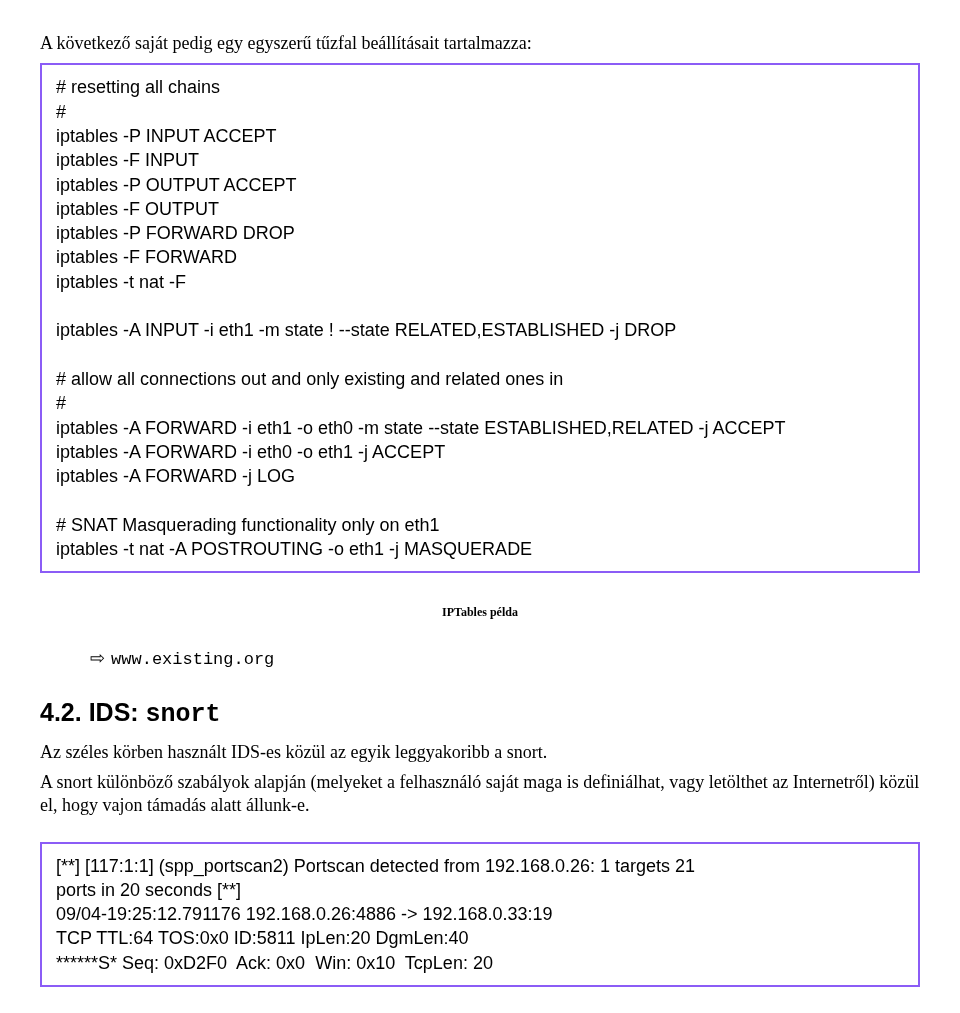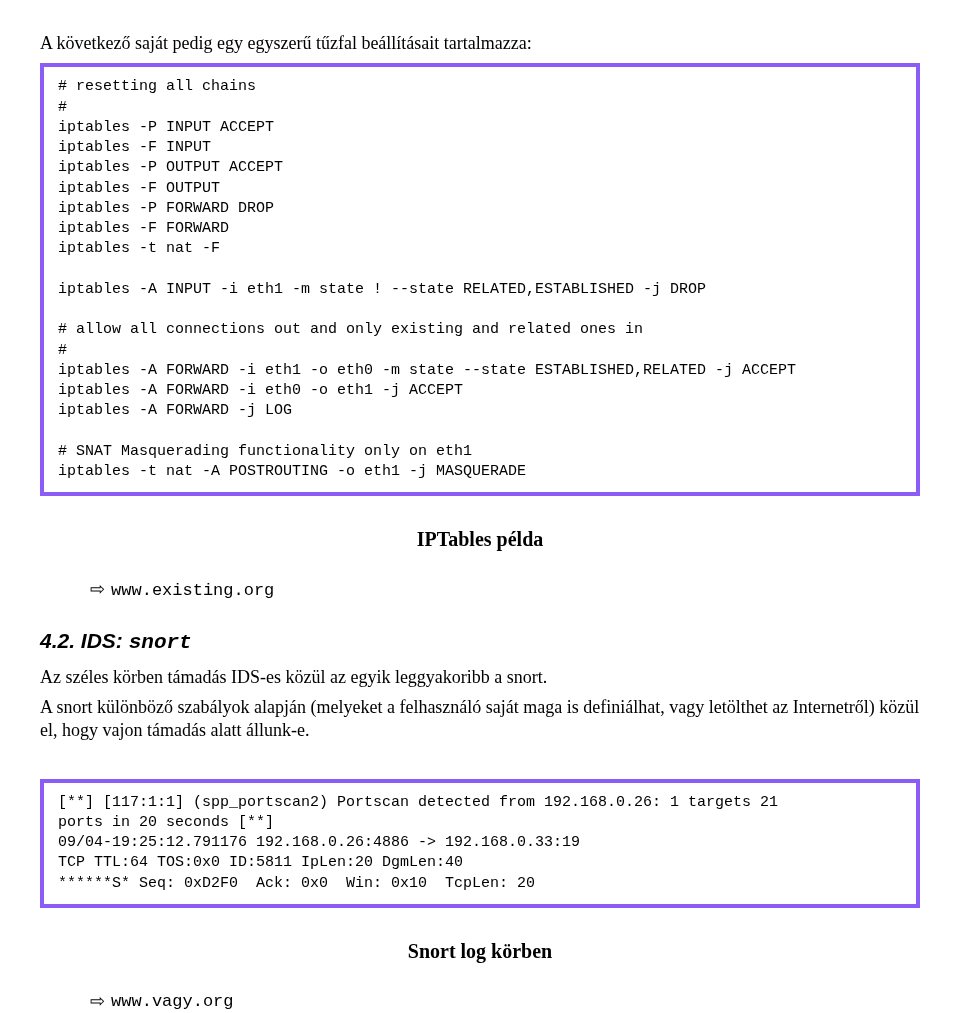--- a/index.html
+++ b/index.html
@@ -10,54 +10,53 @@
       padding: 32px 40px;
       width: 960px;
       box-sizing: border-box;
       background: #fff;
     }
     .para {
       margin: 0 0 6px 0;
       line-height: 1.3;
     }
     .codebox {
-      border: 4px solid #8b5cf6;
+      border: 2px solid #8b5cf6;
       padding: 10px 14px;
       margin: 8px 0 16px 0;
-      font-family: Liberation Mono, monospace;
-      font-size: 15px;
+      font-family: Liberation Sans, sans-serif;
+      font-size: 18px;
       white-space: pre;
       line-height: 1.35;
     }
     .caption {
       text-align: center;
       font-weight: bold;
-      font-size: 20px;
+      font-size: 12px;
       margin: 32px 0 28px 0;
     }
     .linkline {
       font-family: "Courier New", Courier, monospace;
       font-size: 17px;
       margin: 10px 0 28px 50px;
       display: flex;
       align-items: center;
       gap: 6px;
     }
     .arrow {
       font-family: Arial, sans-serif;
       font-size: 18px;
       display: inline-block;
       transform: translateY(-1px);
     }
     .sectionhead {
       font-family: Arial, Helvetica, sans-serif;
       font-weight: bold;
-      font-size: 21px;
+      font-size: 25px;
       margin: 6px 0 12px 0;
-      font-style: italic;
     }
     .sectionhead .mono {
       font-family: "Courier New", Courier, monospace;
       font-weight: bold;
     }
   </style>
 </head>
 <body>
 
 <p class="para">A következő saját pedig egy egyszerű tűzfal beállításait tartalmazza:</p>
@@ -87,24 +86,24 @@
 
 <div class="linkline">
   <span class="arrow">⇨</span>
   <span>www.existing.org</span>
 </div>
 
 <div class="sectionhead">
   <span>4.2. IDS: </span><span class="mono">snort</span>
 </div>
 
-<p class="para">Az széles körben támadás IDS-es közül az egyik leggyakoribb a snort.</p>
+<p class="para">Az széles körben használt IDS-es közül az egyik leggyakoribb a snort.</p>
 <p class="para">A snort különböző szabályok alapján (melyeket a felhasználó saját maga is definiálhat, vagy letölthet az Internetről) közül el, hogy vajon támadás alatt állunk-e.</p>
 
-<div class="codebox" style="margin-top:36px;padding-left:14px;">[**] [117:1:1] (spp_portscan2) Portscan detected from 192.168.0.26: 1 targets 21
+<div class="codebox" style="margin-top:24px;padding-left:14px;">[**] [117:1:1] (spp_portscan2) Portscan detected from 192.168.0.26: 1 targets 21
 ports in 20 seconds [**]
 09/04-19:25:12.791176 192.168.0.26:4886 -&gt; 192.168.0.33:19
 TCP TTL:64 TOS:0x0 ID:5811 IpLen:20 DgmLen:40
 ******S* Seq: 0xD2F0  Ack: 0x0  Win: 0x10  TcpLen: 20</div>
 
 <div class="caption">Snort log körben</div>
 
 <div class="linkline">
   <span class="arrow">⇨</span>
   <span>www.vagy.org</span>

